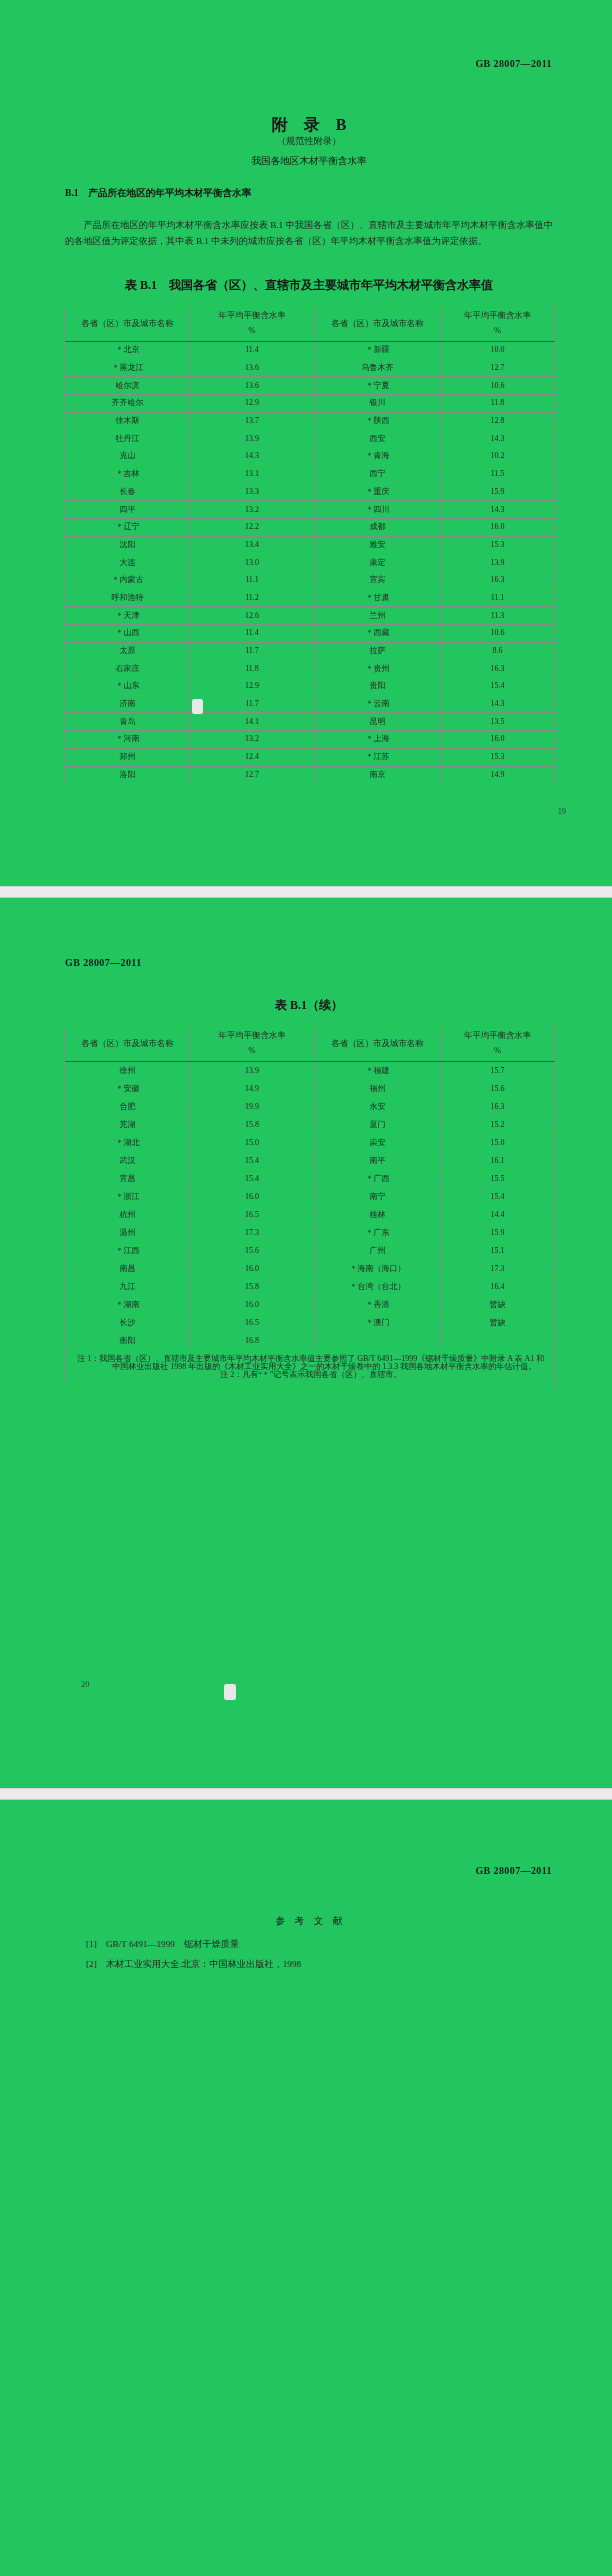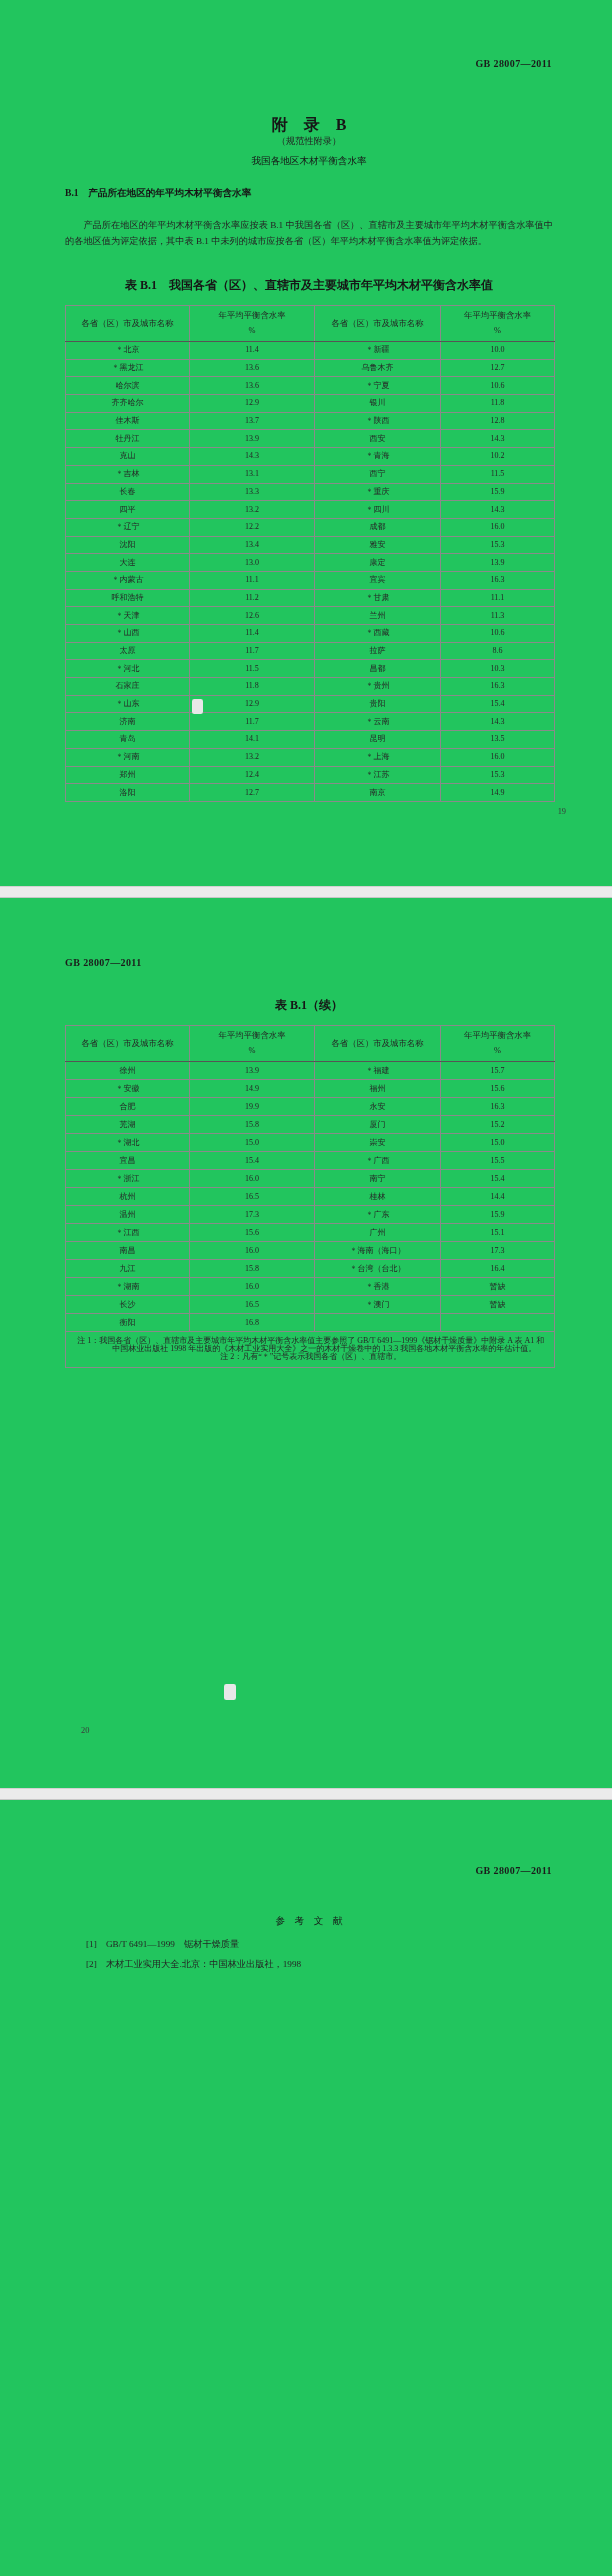--- a/index.html
+++ b/index.html
@@ -202,26 +202,20 @@
           <td>＊西藏</td>
           <td>10.6</td>
         </tr>
         <tr>
           <td>太原</td>
           <td>11.7</td>
           <td>拉萨</td>
           <td>8.6</td>
         </tr>
         <tr>
-          <td>＊河北</td>
-          <td>11.5</td>
-          <td>昌都</td>
-          <td>10.3</td>
-        </tr>
-        <tr>
           <td>石家庄</td>
           <td>11.8</td>
           <td>＊贵州</td>
           <td>16.3</td>
         </tr>
         <tr>
           <td>＊山东</td>
           <td>12.9</td>
           <td>贵阳</td>
           <td>15.4</td>
@@ -317,20 +311,26 @@
           <td>芜湖</td>
           <td>15.8</td>
           <td>厦门</td>
           <td>15.2</td>
         </tr>
         <tr>
           <td>＊湖北</td>
           <td>15.0</td>
           <td>崇安</td>
           <td>15.0</td>
+        </tr>
+        <tr>
+          <td>武汉</td>
+          <td>15.4</td>
+          <td>南平</td>
+          <td>16.1</td>
         </tr>
         <tr>
           <td>宜昌</td>
           <td>15.4</td>
           <td>＊广西</td>
           <td>15.5</td>
         </tr>
         <tr>
           <td>＊浙江</td>
           <td>16.0</td>
@@ -391,21 +391,21 @@
         <td class="notecell" colspan="4">
           <p class="note-par">注 1：我国各省（区）、直辖市及主要城市年平均木材平衡含水率值主要参照了 GB/T 6491—1999《锯材干燥质量》中附录 A 表 A1 和中国林业出版社 1998 年出版的《木材工业实用大全》之一的木材干燥卷中的 1.3.3 我国各地木材平衡含水率的年估计值。</p>
           <p class="note-par">注 2：凡有“＊”记号表示我国各省（区）、直辖市。</p>
         </td>
       </tr>
     </tfoot>
   </table>
 
   <div class="abs artifact" style="top:1684px;left:224px;width:11.5px;height:16px;"></div>
 
-  <div class="abs pgnum" style="top:1726px;left:81px;">20</div>
+  <div class="abs pgnum" style="top:1680px;left:81px;">20</div>
 
   <div class="abs separator" style="top:1788px;"></div>
 
   <div class="abs code" style="top:1865px;right:60px;">GB 28007—2011</div>
 
   <div class="abs center-band h-title" style="top:1915px;">参　考　文　献</div>
 
   <div class="abs ref-line" style="top:1939px;left:86px;">[1]　GB/T 6491—1999　锯材干燥质量</div>
 
   <div class="abs ref-line" style="top:1959px;left:86px;">[2]　木材工业实用大全.北京：中国林业出版社，1998</div>

